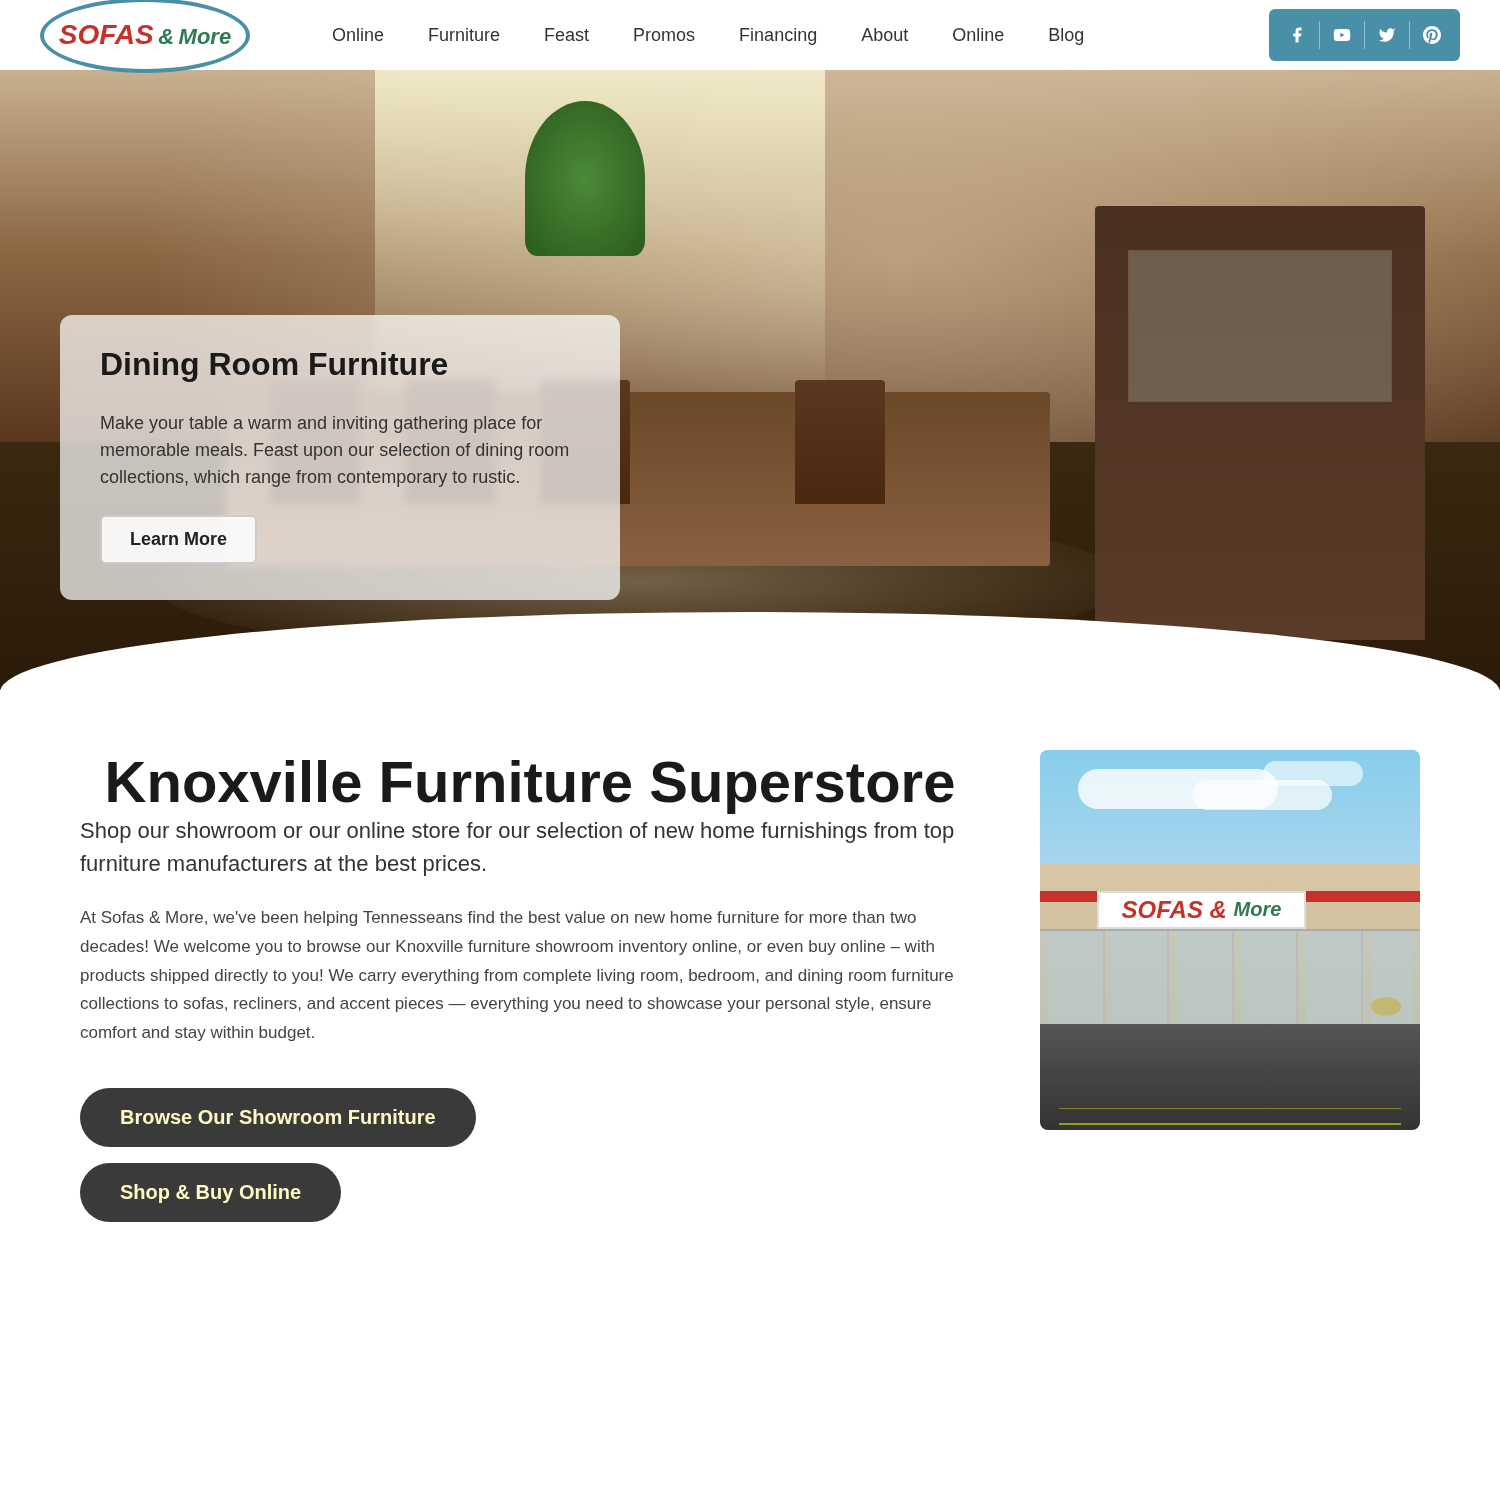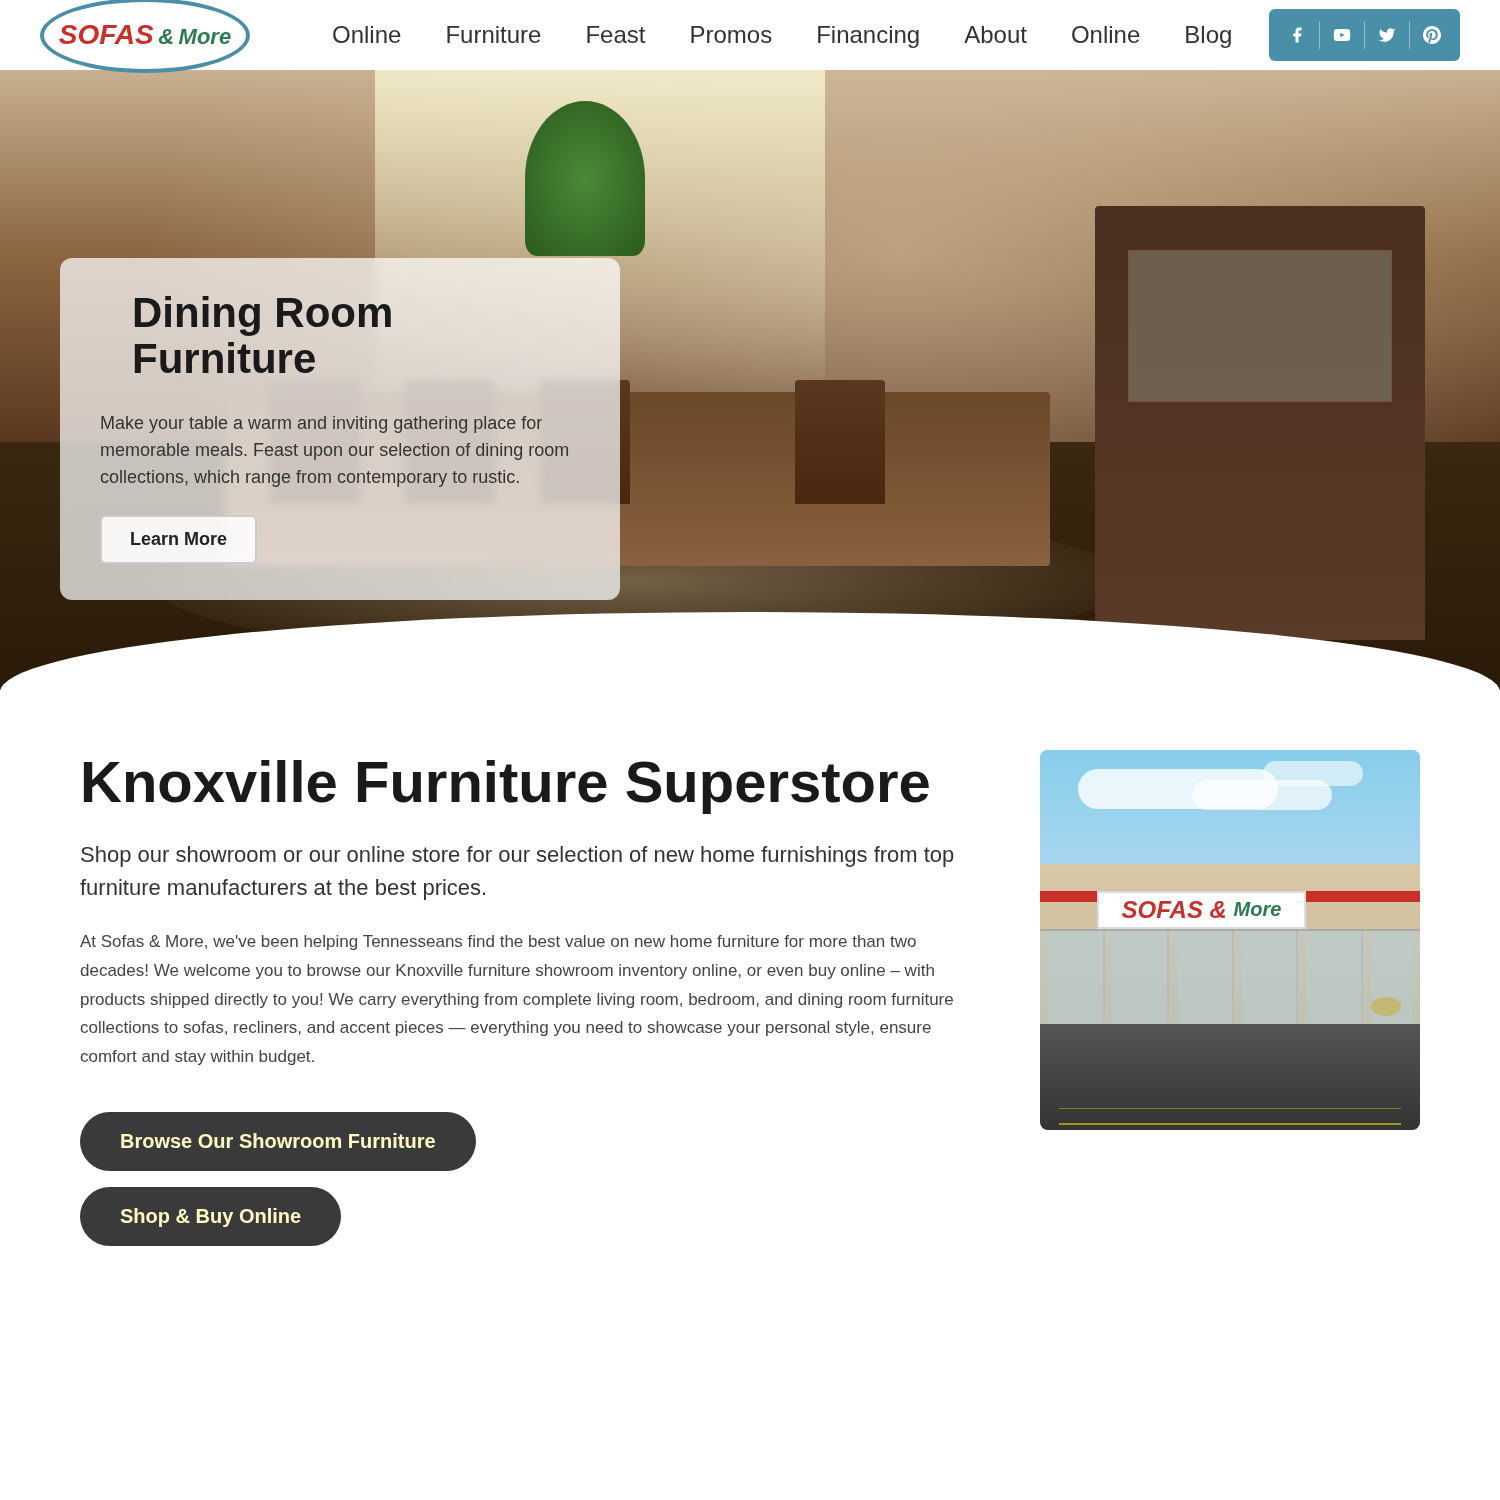--- a/index.html
+++ b/index.html
@@ -47,21 +47,21 @@
     }
     nav {
       display: flex;
       align-items: center;
       gap: 0;
       margin-left: 60px;
       flex: 1;
     }
     .nav-item {
       padding: 0 22px;
-      font-size: 24px;
+      font-size: 18px;
       color: #333;
       font-weight: 500;
       cursor: pointer;
       white-space: nowrap;
     }
     .social-bar {
       display: flex;
       align-items: center;
       background: #4a8fa8;
       border-radius: 6px;
@@ -154,26 +154,25 @@
       position: absolute;
       bottom: 90px;
       left: 60px;
       background: rgba(255,255,255,0.72);
       border-radius: 12px;
       padding: 32px 40px 36px;
       max-width: 560px;
       backdrop-filter: blur(4px);
     }
     .hero-title {
-      font-size: 42px;
+      font-size: 32px;
       font-weight: 900;
       color: #1a1a1a;
       margin-bottom: 16px;
       line-height: 1.1;
-      margin-left: 32px;
     }
     .hero-desc {
       font-size: 18px;
       color: #333;
       line-height: 1.5;
       margin-bottom: 24px;
       margin-top: 28px;
     }
     .btn-learn-more {
       background: rgba(255,255,255,0.85);
@@ -211,21 +210,21 @@
     }
     .content-right {
       width: 380px;
       flex-shrink: 0;
     }
     .store-title {
       font-size: 58px;
       font-weight: 900;
       color: #1a1a1a;
       line-height: 1.1;
-      margin-bottom: 24px;
+      text-align: center;
     }
     .store-subtitle {
       font-size: 22px;
       color: #333;
       line-height: 1.5;
       margin-bottom: 24px;
     }
     .store-desc {
       font-size: 17px;
       color: #444;

